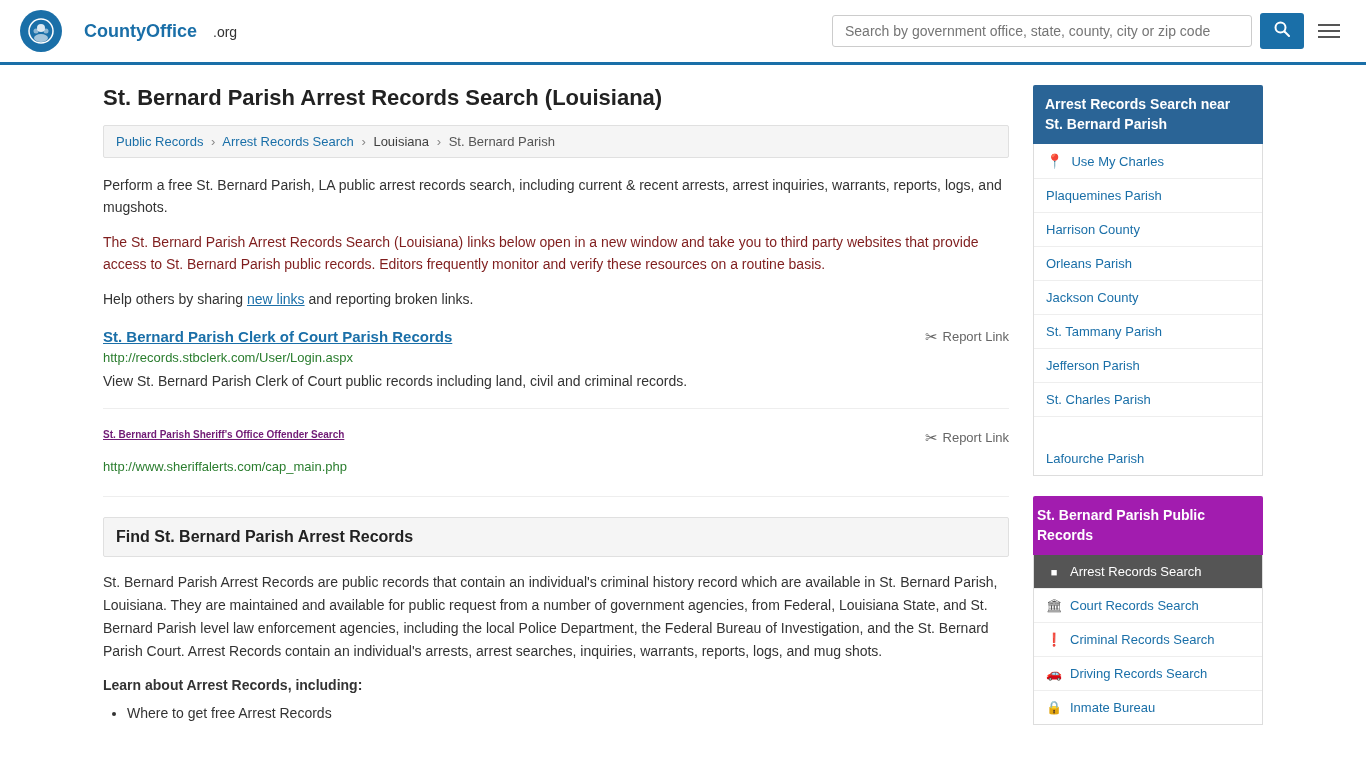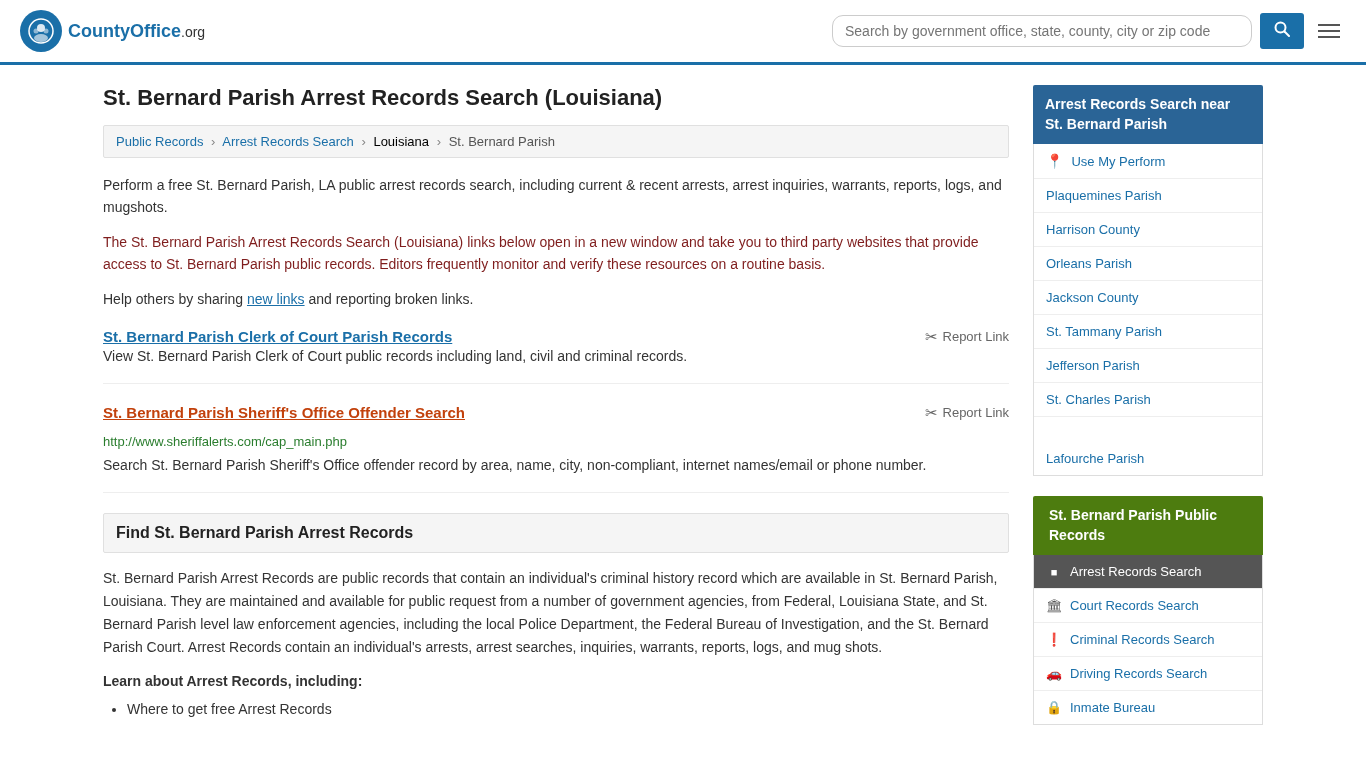--- a/index.html
+++ b/index.html
@@ -32,20 +32,21 @@
     }
     #logo-text {
       font-size: 18px;
       font-weight: bold;
       color: #1a6fa8;
     }
     #logo-text span {
       color: #333;
       font-weight: normal;
       font-size: 14px;
+      margin-left: 16px;
     }
     #search-area {
       display: flex;
       align-items: center;
       gap: 8px;
     }
     #search-input {
       width: 420px;
       padding: 7px 12px;
       border: 1px solid #ccc;
@@ -200,21 +201,21 @@
         <ellipse cx="13" cy="20" rx="7" ry="4" fill="#fff" opacity="0.6"></ellipse>
         <circle cx="8" cy="13" r="2.5" fill="#fff" opacity="0.5"></circle>
         <circle cx="18" cy="13" r="2.5" fill="#fff" opacity="0.5"></circle>
       </svg>
     </div>
     <div id="logo-text">
       <span style="font-size:18px;font-weight:bold;color:#1a6fa8;">CountyOffice</span><span style="font-size:14px;color:#333;font-weight:normal;">.org</span>
     </div>
   </div>
   <div id="search-area">
-    <input type="text" id="search-input" style="width: 420px; padding: 7px 12px; border: 1px solid rgb(204, 204, 204); border-radius: 11px; font-size: 14px; color: #701a75;" placeholder="Search by government office, state, county, city or zip code">
+    <input type="text" id="search-input" style="width: 420px; padding: 7px 12px; border: 1px solid rgb(204, 204, 204); border-radius: 3px; font-size: 14px; color: #701a75;" placeholder="Search by government office, state, county, city or zip code">
     <button id="search-btn" style="background:#1a6fa8;border:none;color:#fff;padding:8px 14px;cursor:pointer;border-radius:3px;font-size:16px;">
       <svg width="16" height="16" viewBox="0 0 16 16" fill="none">
         <circle cx="6.5" cy="6.5" r="5" stroke="#fff" stroke-width="2"></circle>
         <line x1="10.5" y1="10.5" x2="15" y2="15" stroke="#fff" stroke-width="2" stroke-linecap="round"></line>
       </svg>
     </button>
     <button id="menu-btn" style="background:none;border:none;cursor:pointer;display:flex;flex-direction:column;gap:4px;padding:6px;">
       <span class="menu-bar"></span>
       <span class="menu-bar"></span>
       <span class="menu-bar"></span>
@@ -226,52 +227,52 @@
 
   <div id="main-content">
 
     <h1 id="page-title" style="font-size:22px;font-weight:bold;color:#222;margin-bottom:14px;">St. Bernard Parish Arrest Records Search (Louisiana)</h1>
 
     <div id="breadcrumb" style="background:#f5f5f5;border:1px solid #e0e0e0;padding:8px 12px;font-size:13px;color:#555;margin-bottom:16px;border-radius:2px;">
       <a href="#" style="color:#1a6fa8;text-decoration:none;">Public Records</a>
       <span style="margin:0 4px;color:#888;">›</span>
       <a href="#" style="color:#1a6fa8;text-decoration:none;">Arrest Records Search</a>
       <span style="margin:0 4px;color:#888;">›</span>
-      <a href="#" style="color:#000000;text-decoration:none;text-align:right;">Louisiana</a>
+      <a href="#" style="color:#404040;text-decoration:none;text-align:right;">Louisiana</a>
       <span style="margin:0 4px;color:#888;">›</span>
       <span style="color:#555;">St. Bernard Parish</span>
     </div>
 
     <p class="desc-para" style="margin-bottom:12px;line-height:1.6;font-size:14px;color:#333;">Perform a free St. Bernard Parish, LA public arrest records search, including current &amp; recent arrests, arrest inquiries, warrants, reports, logs, and mugshots.</p>
     <p class="desc-para" style="margin-bottom:12px;line-height:1.6;font-size:14px;color:#7f1d1d;">The St. Bernard Parish Arrest Records Search (Louisiana) links below open in a new window and take you to third party websites that provide access to St. Bernard Parish public records. Editors frequently monitor and verify these resources on a routine basis.</p>
     <p class="desc-para" style="margin-bottom:18px;line-height:1.6;font-size:14px;color:#333;">
       <span>Help others by sharing </span><a href="#" style="color:#1a6fa8;text-decoration:underline;">new links</a><span> and reporting broken links.</span>
     </p>
 
     <div class="record-link-block" style="margin-bottom:20px;padding-bottom:16px;border-bottom:1px solid #eee;">
       <div class="report-link-row" style="display:flex;justify-content:space-between;align-items:flex-start;">
         <a href="#" style="font-size:15px;font-weight:bold;color:#1a6fa8;text-decoration:underline;">St. Bernard Parish Clerk of Court Parish Records</a>
         <button class="report-link-btn" style="display:flex;align-items:center;gap:5px;color:#666;font-size:13px;cursor:pointer;white-space:nowrap;background:none;border:none;padding:0;">
           <span style="font-size:15px;">✂</span>
           <span>Report Link</span>
         </button>
       </div>
+      <div style="color:#2a7d2e;font-size:13px;margin-bottom:6px;margin-top:4px;">http://records.stbclerk.com/User/Login.aspx</div>
       <div style="font-size:14px;line-height:1.5;color:#333;">View St. Bernard Parish Clerk of Court public records including land, civil and criminal records.</div>
     </div>
 
     <div class="record-link-block" style="margin-bottom:20px;padding-bottom:16px;border-bottom:1px solid #eee;">
       <div class="report-link-row" style="display:flex;justify-content:space-between;align-items:flex-start;">
-        <a href="#" style="font-size:15px;font-weight:bold;color:#c2410c;text-decoration:underline;">St. Bernard Parish Sheriff's Office Offender Search</a>
+        <a href="#" style="font-size:10px;font-weight:bold;color:#701a75;text-decoration:underline;">St. Bernard Parish Sheriff's Office Offender Search</a>
         <button class="report-link-btn" style="display:flex;align-items:center;gap:5px;color:#666;font-size:13px;cursor:pointer;white-space:nowrap;background:none;border:none;padding:0;">
           <span style="font-size:15px;">✂</span>
           <span>Report Link</span>
         </button>
       </div>
       <div style="color:#2a7d2e;font-size:13px;margin-bottom:6px;margin-top:12px;">http://www.sheriffalerts.com/cap_main.php</div>
-      <div style="font-size:14px;line-height:1.5;color:#333;">Search St. Bernard Parish Sheriff's Office offender record by area, name, city, non-compliant, internet names/email or phone number.</div>
     </div>
 
     <div style="background:#f5f5f5;border:1px solid #e0e0e0;padding:10px 12px;font-size:16px;font-weight:bold;color:#222;margin-bottom:14px;border-radius:2px;">Find St. Bernard Parish Arrest Records</div>
 
     <p style="font-size:14px;line-height:1.65;color:#333;margin-bottom:14px;">St. Bernard Parish Arrest Records are public records that contain an individual's criminal history record which are available in St. Bernard Parish, Louisiana. They are maintained and available for public request from a number of government agencies, from Federal, Louisiana State, and St. Bernard Parish level law enforcement agencies, including the local Police Department, the Federal Bureau of Investigation, and the St. Bernard Parish Court. Arrest Records contain an individual's arrests, arrest searches, inquiries, warrants, reports, logs, and mug shots.</p>
 
     <p style="font-weight:bold;font-size:14px;margin-bottom:8px;">Learn about Arrest Records, including:</p>
     <ul style="list-style:disc;padding-left:24px;font-size:14px;color:#333;line-height:1.8;">
       <li>Where to get free Arrest Records</li>
     </ul>
@@ -281,21 +282,21 @@
   <div id="sidebar" style="width:230px;flex-shrink:0;">
 
     <div class="sidebar-section" style="margin-bottom:20px;">
       <div class="sidebar-header" style="background:#2a6496;color:#fff;font-size:14px;font-weight:bold;padding:10px 12px;line-height:1.4;">
         <span>Arrest Records Search near St. Bernard Parish</span>
       </div>
       <div class="sidebar-links" style="border:1px solid #ddd;border-top:none;">
 
         <div class="sidebar-link-item" style="padding:9px 12px;border-bottom:1px solid #eee;display:flex;align-items:center;gap:8px;">
           <span style="color:#666;font-size:14px;">📍</span>
-          <a href="#" style="color:#1a6fa8;text-decoration:none;font-size:13px;">Use My Perform</a>
+          <a href="#" style="color:#1a6fa8;text-decoration:none;font-size:13px;">Use My Charles</a>
         </div>
 
         <div class="sidebar-link-item" style="padding:9px 12px;border-bottom:1px solid #eee;">
           <a href="#" style="color:#1a6fa8;text-decoration:none;font-size:13px;">Plaquemines Parish</a>
         </div>
         <div class="sidebar-link-item" style="padding:9px 12px;border-bottom:1px solid #eee;">
           <a href="#" style="color:#1a6fa8;text-decoration:none;font-size:13px;">Harrison County</a>
         </div>
         <div class="sidebar-link-item" style="padding:9px 12px;border-bottom:1px solid #eee;">
           <a href="#" style="color:#1a6fa8;text-decoration:none;font-size:13px;">Orleans Parish</a>
@@ -313,21 +314,21 @@
           <a href="#" style="color:#1a6fa8;text-decoration:none;font-size:13px;">St. Charles Parish</a>
         </div>
         <div class="sidebar-link-item" style="padding:9px 12px;">
           <a href="#" style="color:#1a6fa8;text-decoration:none;font-size:13px;margin-top:25px;">Lafourche Parish</a>
         </div>
 
       </div>
     </div>
 
     <div class="sidebar-section">
-      <div class="sidebar-header" style="background:#4d7c0f;color:#fff;font-size:14px;font-weight:bold;padding:10px 16px;line-height:1.4;">
+      <div class="sidebar-header" style="background:#a21caf;color:#fff;font-size:14px;font-weight:bold;padding:10px 4px;line-height:1.4;">
         <span>St. Bernard Parish Public Records</span>
       </div>
       <div style="border:1px solid #ddd;border-top:none;">
 
         <div class="pub-rec-item active" style="padding:9px 12px;border-bottom:1px solid #eee;display:flex;align-items:center;gap:8px;font-size:13px;background:#555;color:#fff;">
           <span style="font-size:11px;color:#fff;width:16px;text-align:center;">■</span>
           <a href="#" style="color:#fff;text-decoration:none;">Arrest Records Search</a>
         </div>
         <div class="pub-rec-item" style="padding:9px 12px;border-bottom:1px solid #eee;display:flex;align-items:center;gap:8px;font-size:13px;">
           <span style="font-size:13px;color:#555;width:16px;text-align:center;">🏛</span>

